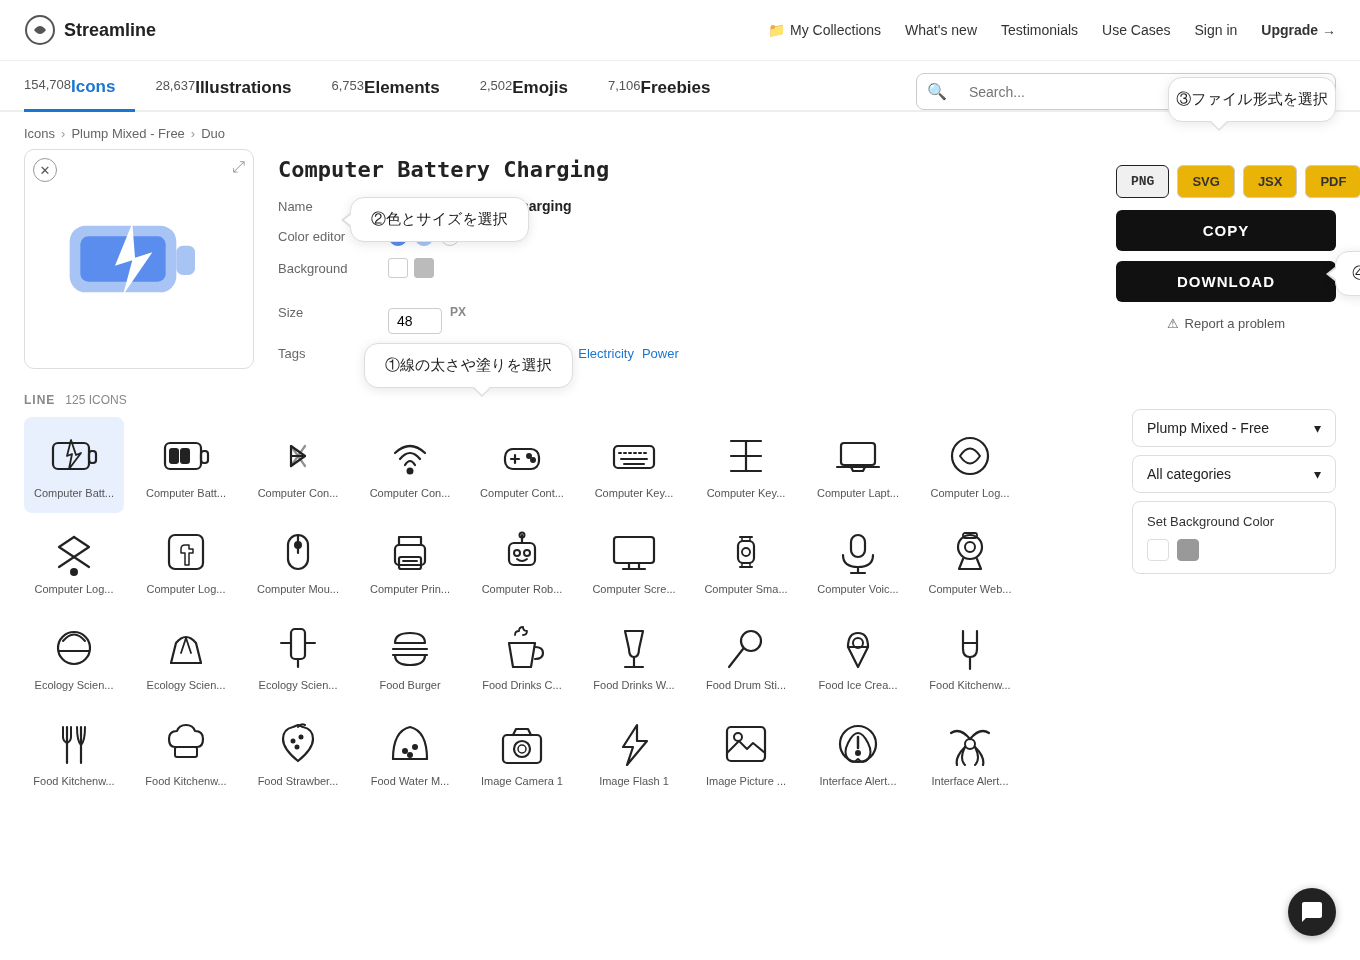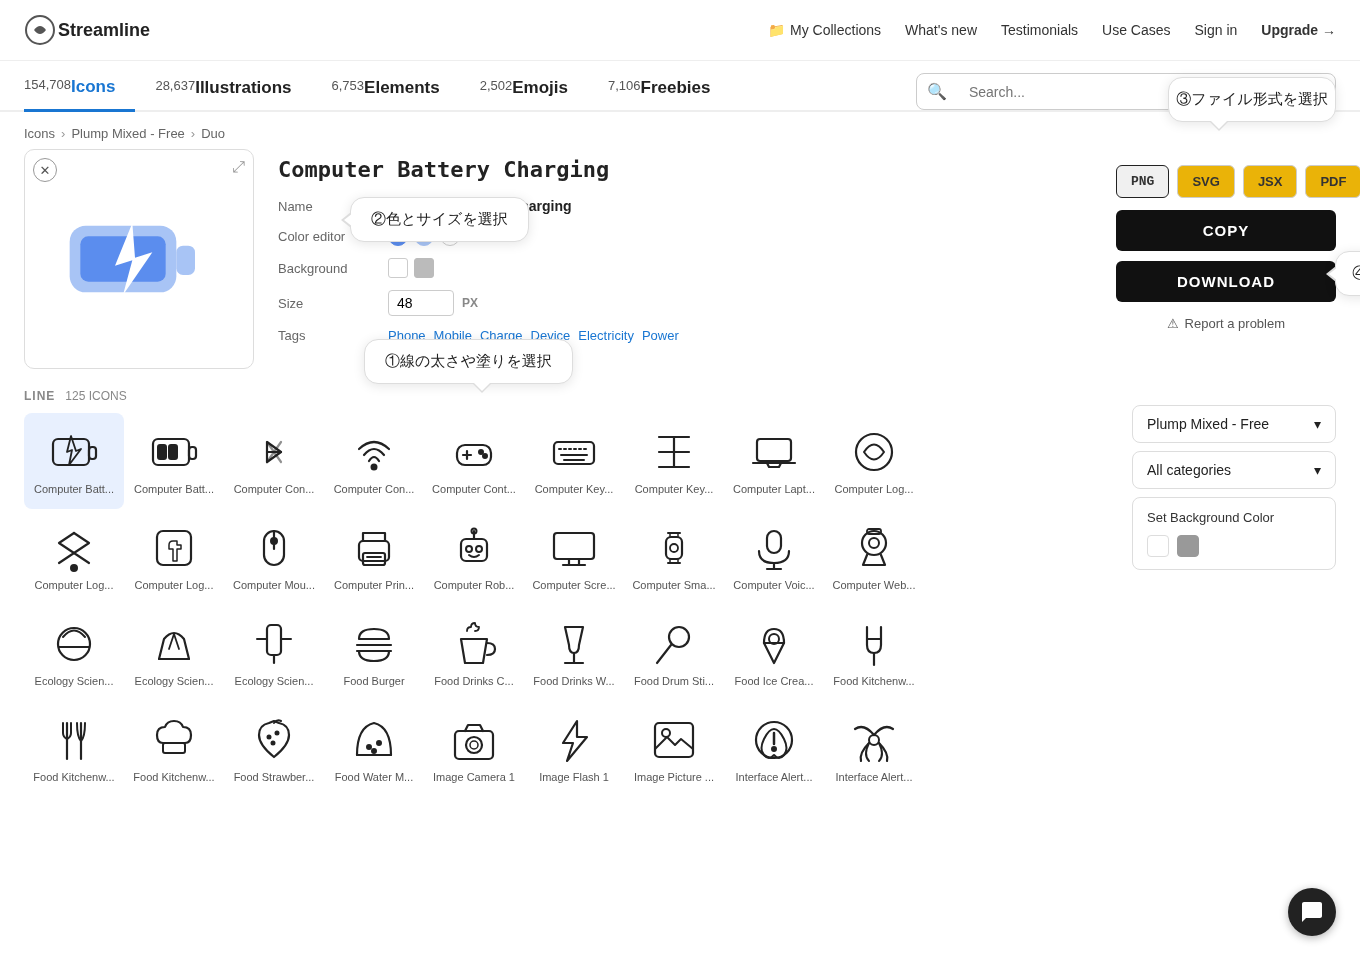--- a/index.html
+++ b/index.html
@@ -1,20 +1,20 @@
 <!DOCTYPE html>
 <html><head>
   <meta charset="utf-8">
   <style>
     * { box-sizing: border-box; margin: 0; padding: 0; }
     body { font-family: -apple-system, BlinkMacSystemFont, 'Segoe UI', sans-serif; background: #fff; color: #222; font-size: 14px; }
 
     
     .header { display: flex; align-items: center; justify-content: space-between; padding: 14px 24px; border-bottom: 1px solid #eee; }
-    .logo { display: flex; align-items: center; gap: 2px; font-weight: 700; font-size: 18px; }
+    .logo { display: flex; align-items: center; gap: 8px; font-weight: 700; font-size: 18px; }
     .logo-icon { width: 32px; height: 32px; }
     .nav { display: flex; align-items: center; gap: 24px; }
     .nav a { text-decoration: none; color: #333; font-size: 14px; }
     .nav-upgrade { color: #e0157e; font-weight: 600; text-decoration: none; }
     .nav-collections { display: flex; align-items: center; gap: 4px; }
 
     
     .stats-bar { display: flex; align-items: flex-end; gap: 0; padding: 12px 24px 0; border-bottom: 2px solid #eee; position: relative; }
     .stat-item { display: flex; flex-direction: row; padding: 0 20px 12px 0; cursor: pointer; margin-right: 20px; }
     .stat-item.active { border-bottom: 3px solid #1976d2; margin-bottom: -2px; }
@@ -45,37 +45,37 @@
     .field-label { width: 110px; color: #666; font-size: 13px; }
     .color-dots { display: flex; gap: 6px; align-items: center; }
     .color-dot { width: 20px; height: 20px; border-radius: 50%; border: 1.5px solid #ccc; cursor: pointer; }
     .color-dot.blue { background: #5b8dee; border-color: #5b8dee; }
     .color-dot.light-blue { background: #a8c4f5; border-color: #a8c4f5; }
     .color-dot.white { background: #fff; border-color: #ccc; }
     .bg-squares { display: flex; gap: 6px; align-items: center; }
     .bg-sq { width: 20px; height: 20px; border: 1.5px solid #ccc; border-radius: 3px; cursor: pointer; background: #fff; }
     .bg-sq.gray { background: #bbb; border-color: #bbb; }
     .size-row { display: flex; align-items: center; gap: 8px; }
-    .size-input { width: 66px; border: 1.5px solid #ccc; border-radius: 4px; padding: 4px 8px; font-size: 14px; }
+    .size-input { width: 54px; border: 1.5px solid #ccc; border-radius: 4px; padding: 4px 8px; font-size: 14px; margin-top: 18px; }
     .size-unit { color: #888; font-size: 12px; font-weight: 600; }
     .tags-row { display: flex; gap: 8px; flex-wrap: wrap; }
     .tag-link { color: #1976d2; text-decoration: none; font-size: 13px; }
 
     
     .right-panel { width: 220px; min-width: 220px; padding-top: 8px; }
     .format-row { display: flex; gap: 8px; margin-bottom: 12px; }
     .format-btn { padding: 8px 14px; border: 1.5px solid #ccc; border-radius: 6px; cursor: pointer; font-size: 13px; font-weight: 600; background: #eab308; color: #333; }
     .format-btn.active { border-color: #222; background: #f0f0f0; font-family: Liberation Mono, monospace; }
     .action-btn { width: 100%; padding: 12px; border: none; border-radius: 6px; font-size: 15px; font-weight: 700; cursor: pointer; margin-bottom: 10px; letter-spacing: 1px; }
     .copy-btn { background: #111; color: #fff; }
     .download-btn { background: #111; color: #fff; }
     .report-link { display: flex; align-items: center; gap: 6px; color: #555; font-size: 13px; cursor: pointer; justify-content: center; margin-top: 4px; }
     .line-label { font-size: 12px; font-weight: 700; color: #888; letter-spacing: 1px; }
     .count-label { font-size: 12px; color: #888; }
-    .icons-grid { display: flex; flex-wrap: wrap; gap: 0; }
+    .icons-grid { display: flex; flex-wrap: wrap; gap: 12px; }
     .icon-cell { width: 100px; display: flex; flex-direction: column; align-items: center; padding: 14px 8px; cursor: pointer; border-radius: 8px; }
     .icon-cell.selected { background: #e8f0fe; }
     .icon-cell svg { width: 50px; height: 50px; }
     .icon-cell-label { font-size: 11px; color: #555; margin-top: 6px; text-align: center; white-space: nowrap; overflow: hidden; text-overflow: ellipsis; width: 90px; }
     .filter-dropdown { border: 1.5px solid #ddd; border-radius: 8px; padding: 10px 14px; display: flex; align-items: center; justify-content: space-between; cursor: pointer; background: #fff; margin-bottom: 8px; font-size: 14px; }
     .filter-color-section { border: 1.5px solid #ddd; border-radius: 8px; padding: 12px 14px; background: #fff; }
     .filter-color-title { font-size: 13px; color: #333; margin-bottom: 10px; font-weight: 500; }
     .filter-color-swatches { display: flex; gap: 8px; }
     .swatch { width: 22px; height: 22px; border-radius: 4px; border: 1.5px solid #ddd; cursor: pointer; }
 

